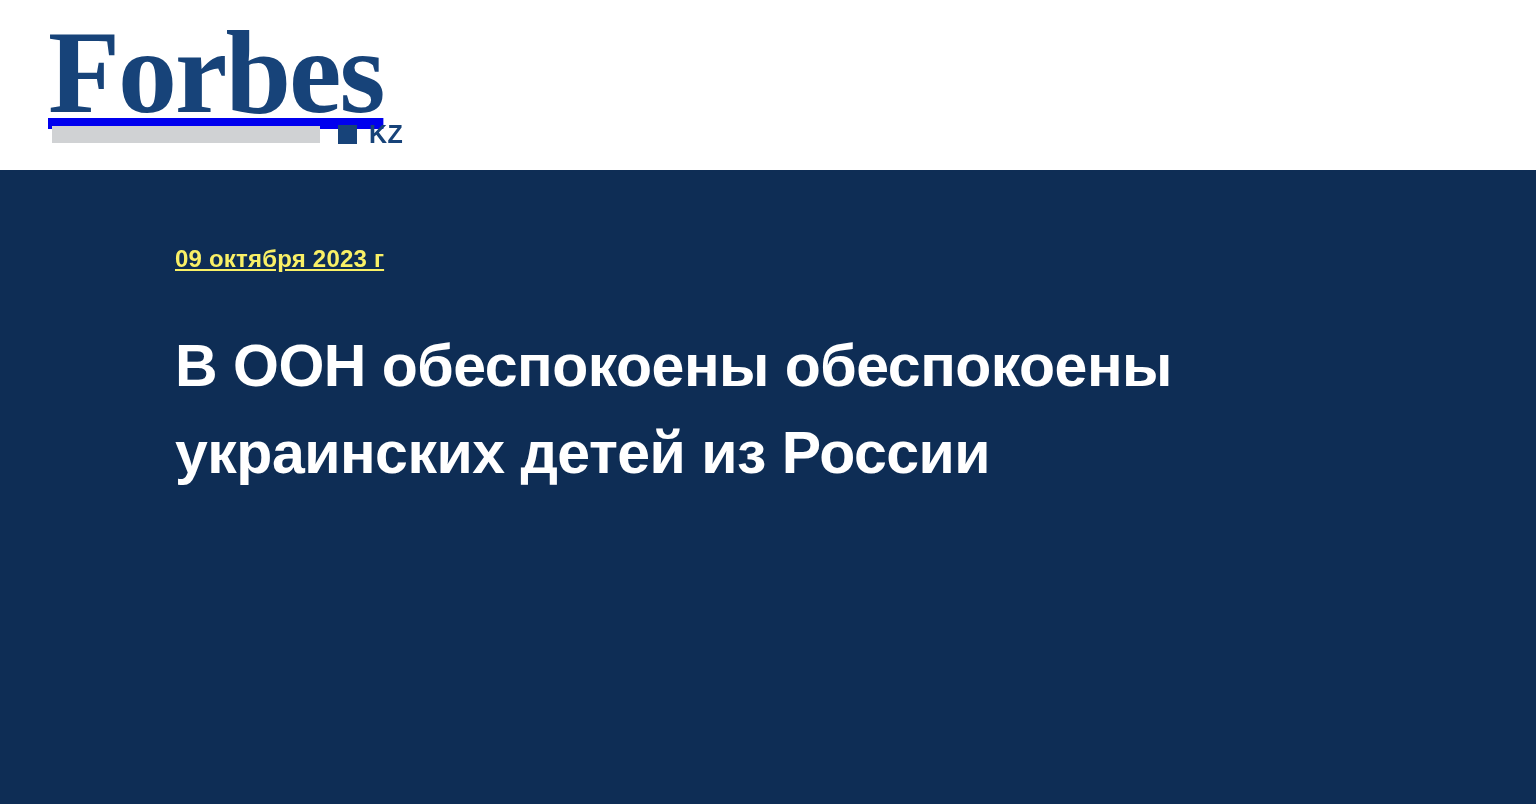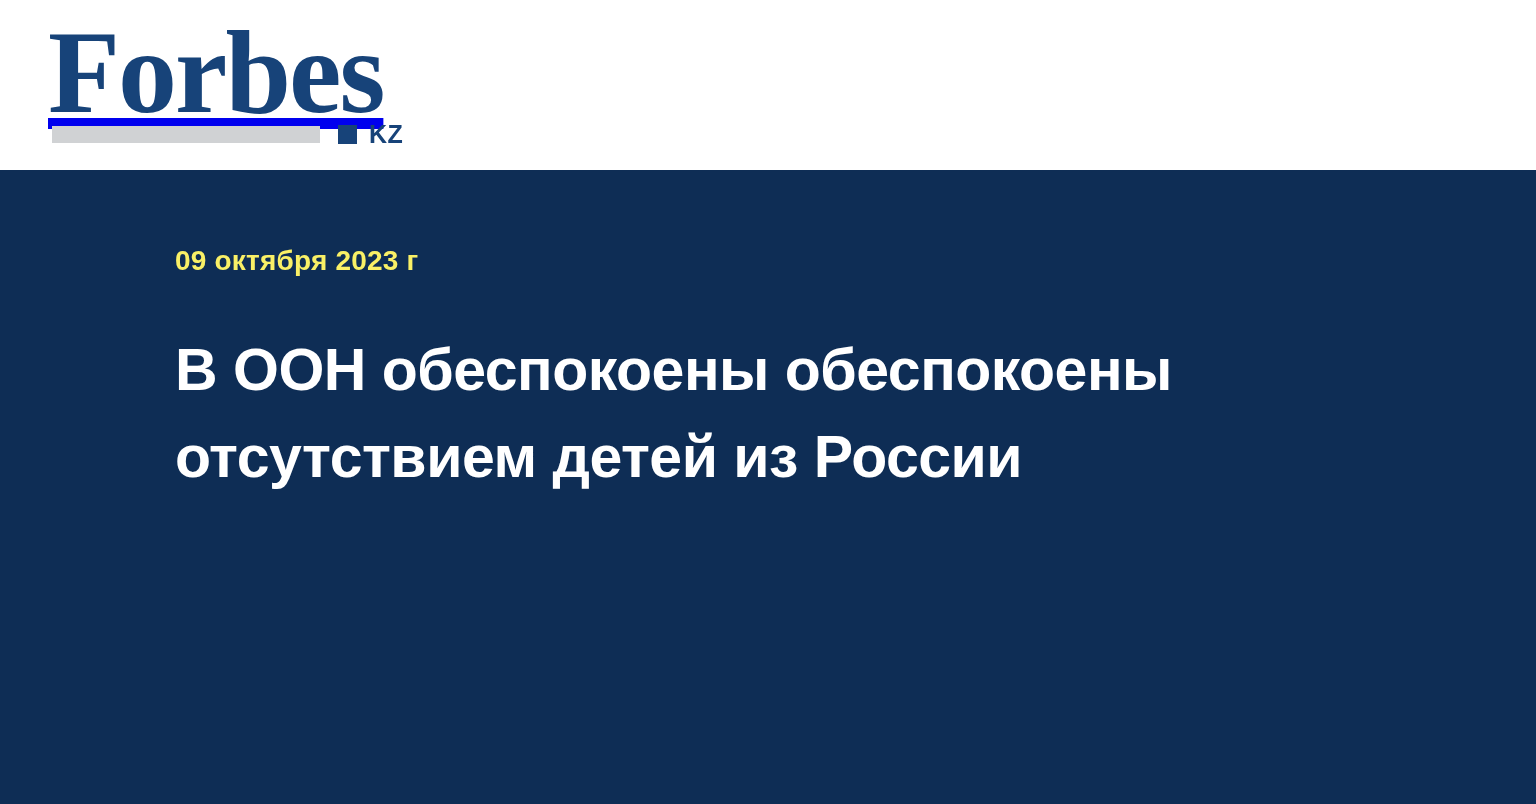--- a/index.html
+++ b/index.html
@@ -88,26 +88,27 @@
   }
 
   
   .hero {
     flex:1 1 auto;
     background:#0E2D55;
     padding:77px 0 0 175px;
   }
 
   .article-date {
-    font-size:28px;
+    font-size:24px;
     font-weight:700;
     letter-spacing:0.2px;
     color:#F9F066;
     line-height:1;
     margin-bottom:52px;
+    text-decoration:underline;
   }
 
   .article-title {
     font-size:59px;
     font-weight:700;
     line-height:87px;
     letter-spacing:-0.5px;
     color:#FFFFFF;
     max-width:1200px;
   }
@@ -128,17 +129,17 @@
         <span class="logo-kz">KZ</span>
       </span>
     </a>
   </header>
 
   <main class="hero">
     <div class="article-date">09 октября 2023 г</div>
 
     <h1 class="article-title">
       <span class="t-line">В ООН обеспокоены обеспокоены</span>
-      <span class="t-line">отсутствием детей из России</span>
+      <span class="t-line">украинских детей из России</span>
     </h1>
   </main>
 
 </div>
 
 </body></html>

